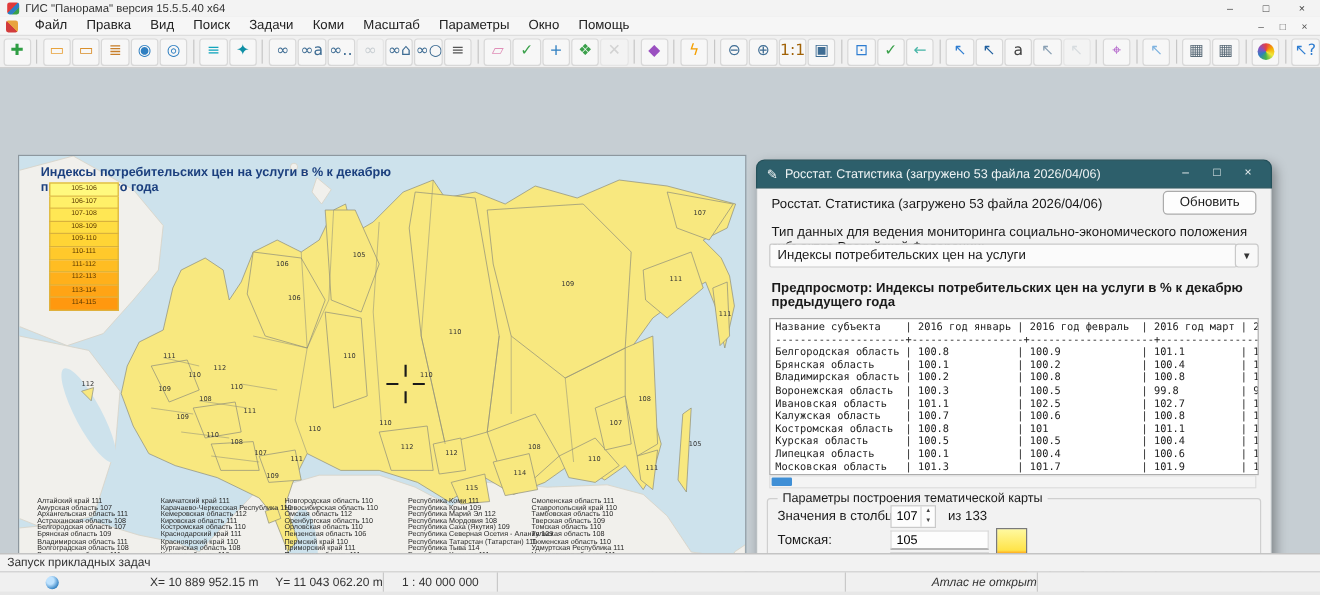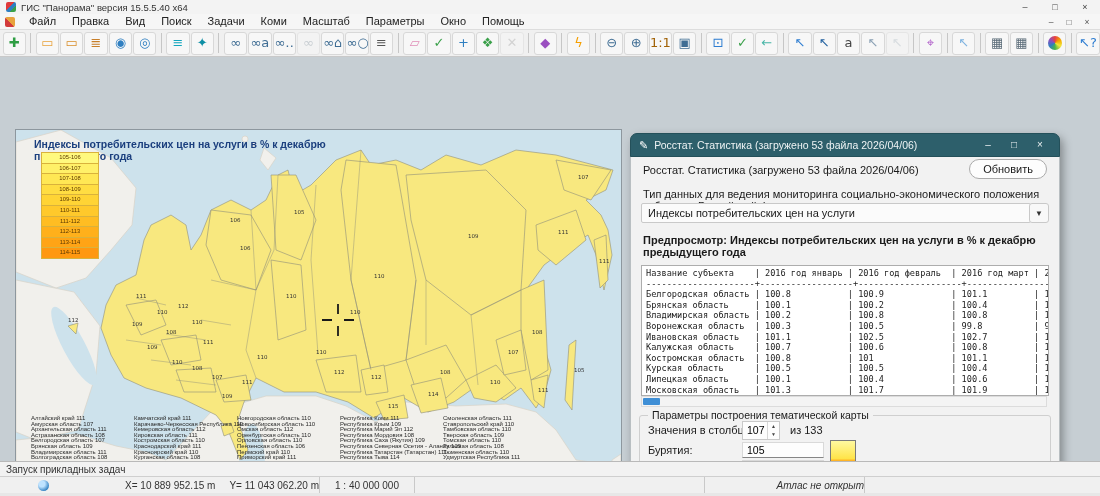--- a/index.html
+++ b/index.html
@@ -50,21 +50,21 @@
   .dialog{position:absolute;left:630px;top:76px;width:428px;height:379px;background:#f2f2f2;
     border:1px solid #b9bfc2;border-radius:8px;box-shadow:3px 4px 10px rgba(0,0,0,.35);font-size:11px;color:#1a1a1a;}
   .dlg-title{position:absolute;left:-1px;top:-1px;width:428px;height:22px;background:#2d5f6b;
     border-radius:7px 7px 0 0;display:flex;align-items:center;color:#eef3f4;font-size:10.5px;border:1px solid #24505a;}
   .dlg-ico{margin:0 6px 0 8px;font-size:11px;color:#fff;}
   .dlg-btns{margin-left:auto;display:flex;margin-right:6px;}
   .dlg-btn{width:26px;text-align:center;font-size:10px;color:#e9eff0;line-height:20px;}
   .dlg-row1{position:absolute;left:12px;top:30px;}
   .btn{border:1px solid #ababab;border-radius:4px;background:#fdfdfd;font-size:11px;
     font-family:"Liberation Sans",sans-serif;padding:3px 13px;color:#1a1a1a;}
-  .refresh-btn{position:absolute;right:12px;top:25px;border-radius:10px;}
+  .refresh-btn{position:absolute;right:12px;top:25px;}
   .dlg-typelabel{position:absolute;left:12px;top:54px;width:410px;}
   .combo{position:absolute;left:10px;top:69px;width:382px;height:18px;border:1px solid #c9c9c9;
     background:#fbfbfb;line-height:18px;padding-left:6px;border-radius:2px;}
   .combo-arrow{position:absolute;right:10px;top:69px;width:20px;height:20px;border:1px solid #c9c9c9;
     border-radius:3px;background:#f8f8f8;text-align:center;font-size:8px;line-height:20px;color:#333;box-sizing:border-box;}
   .dlg-preview{position:absolute;left:12px;top:100px;font-weight:bold;}
   .radios{position:absolute;left:12px;top:115px;display:flex;align-items:center;gap:6px;}
   .radio-on{width:12px;height:12px;border-radius:50%;
     background:radial-gradient(circle,#fff 0 2.6px,#0067c0 2.7px);border:1px solid #0067c0;box-sizing:border-box;}
   .radio-off{width:12px;height:12px;border-radius:50%;border:1px solid #8a8a8a;background:#fff;box-sizing:border-box;margin-left:18px;}
@@ -424,21 +424,21 @@
       </div>
       <div class="params">
         <div class="params-legend">Параметры построения тематической карты</div>
         <div class="p-lbl1">Значения в столбце</div>
         <div class="spin">
           <input value="107" style="">
           <div class="arrows">▲<br>▼</div>
         </div>
         <div class="p-of">из 133</div>
         <div class="p-period">(октябрь 2024 год)</div>
-        <div class="p-lbl2">Бурятия:</div>
+        <div class="p-lbl2">Томская:</div>
         <input class="p-input p-in-min" value="105" style="">
         <div class="p-lbl3">Максимум:</div>
         <input class="p-input p-in-max" value="115.1" style="">
         <div class="swatch"></div>
       </div>
       <div class="dlg-actions">
         <button class="btn">Выполнить</button>
         <button class="btn">Выход</button>
         <button class="btn">Помощь</button>
       </div>

